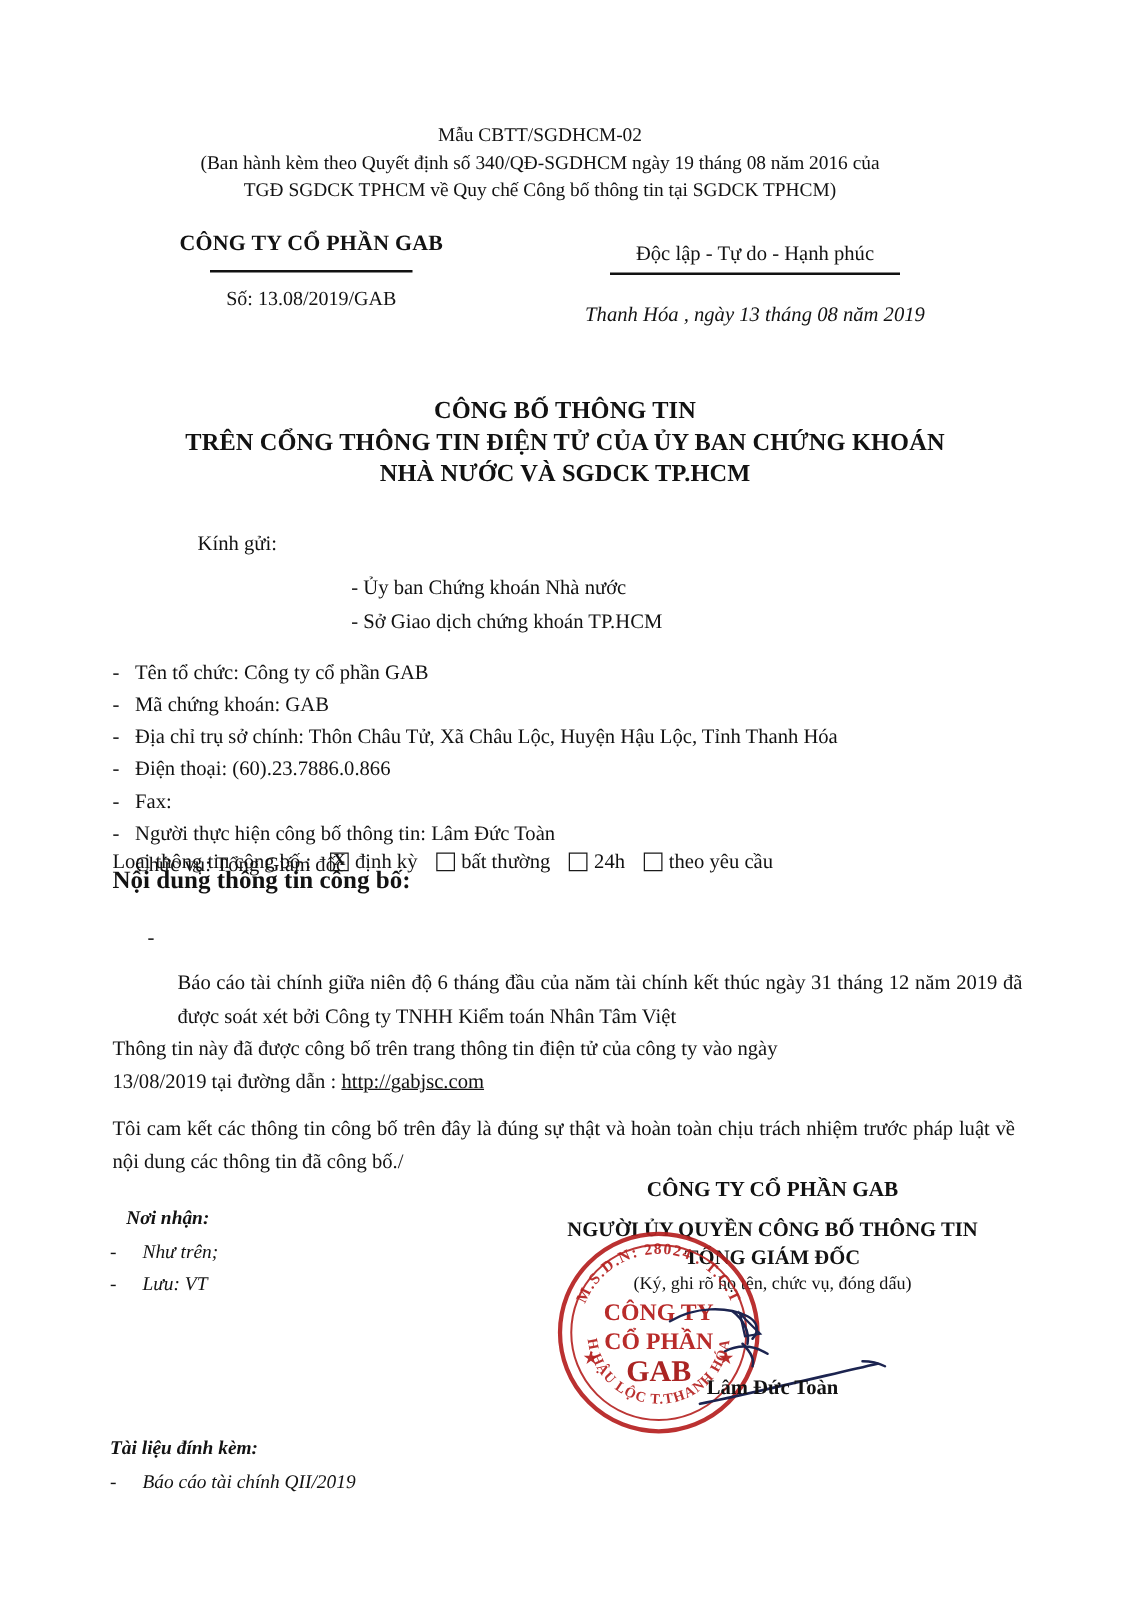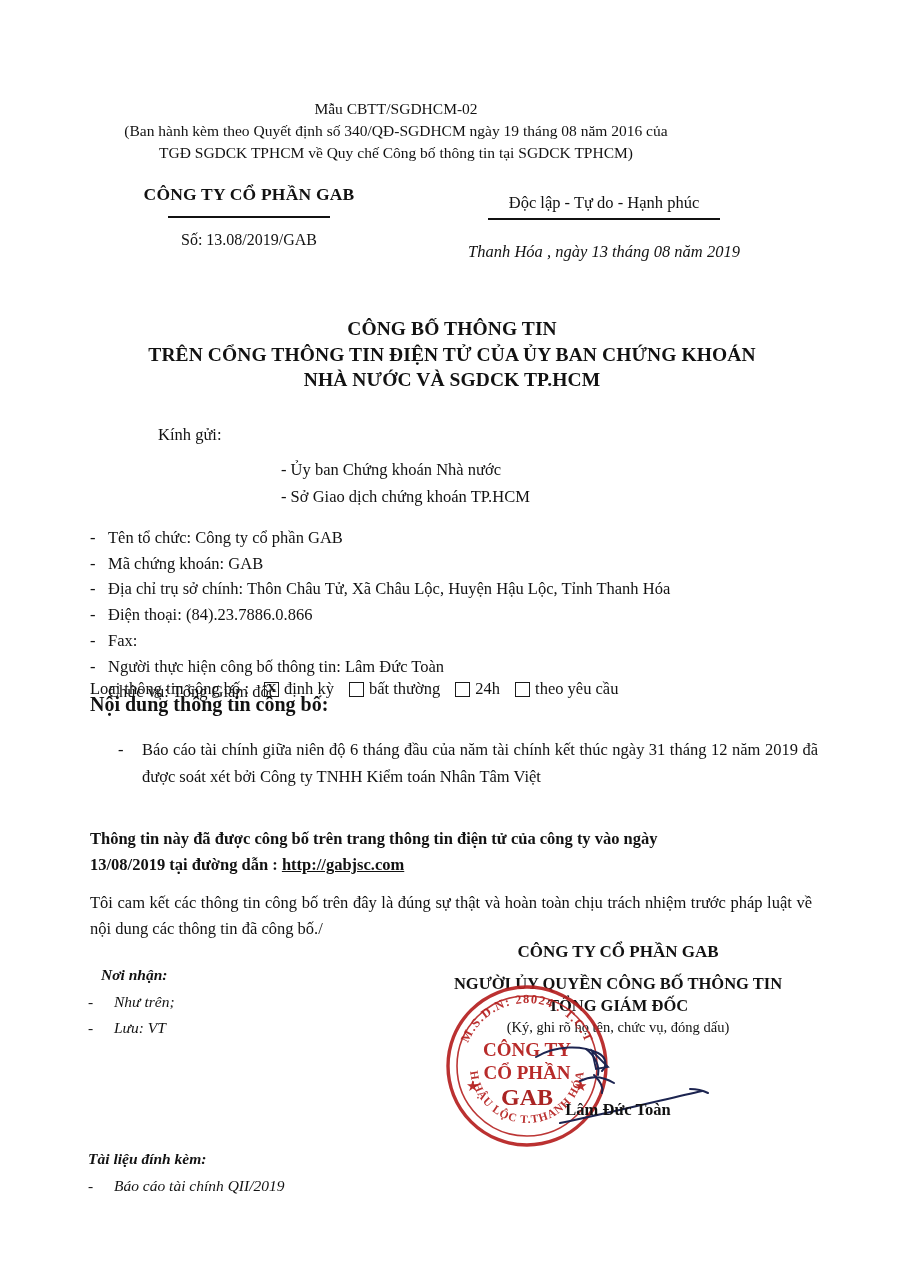--- a/index.html
+++ b/index.html
@@ -23,20 +23,21 @@
 
   
   .form-ref {
     position: absolute;
     top: 98px;
     left: 0;
     width: 792px;
     text-align: center;
     font-size: 15.5px;
     line-height: 1.42;
+    padding-left: 36px;
   }
   .form-ref div { white-space: nowrap; }
 
   
   .letterhead {
     position: absolute;
     top: 184px;
     left: 0;
     width: 904px;
     height: 110px;
@@ -196,31 +197,31 @@
     width: 700px;
     font-size: 16.5px;
     line-height: 1.62;
     display: flex;
     align-items: flex-start;
   }
   .content-body .dash { width: 24px; flex: 0 0 24px; }
   .content-text {
     text-align: justify;
     text-justify: inter-word;
+    margin-top: 36px;
   }
 
   
   .para-web {
     position: absolute;
     top: 826px;
     left: 90px;
     width: 720px;
     font-size: 16.5px;
     line-height: 1.6;
-    font-weight: bold;
   }
   .link {
     text-decoration: underline;
   }
   .para-commit {
     position: absolute;
     top: 890px;
     left: 90px;
     width: 722px;
     font-size: 16.5px;
@@ -357,21 +358,21 @@
     <div class="info-row">
       <span class="dash">-</span>
       <span>Mã chứng khoán: GAB</span>
     </div>
     <div class="info-row">
       <span class="dash">-</span>
       <span>Địa chỉ trụ sở chính: Thôn Châu Tử, Xã Châu Lộc, Huyện Hậu Lộc, Tỉnh Thanh Hóa</span>
     </div>
     <div class="info-row">
       <span class="dash">-</span>
-      <span>Điện thoại: (84).23.7886.0.866</span>
+      <span>Điện thoại: (60).23.7886.0.866</span>
     </div>
     <div class="info-row">
       <span class="dash">-</span>
       <span>Fax:</span>
     </div>
     <div class="info-row">
       <span class="dash">-</span>
       <span>Người thực hiện công bố thông tin: Lâm Đức Toàn</span>
     </div>
     <div class="info-sub">Chức vụ: Tổng Giám đốc</div>

